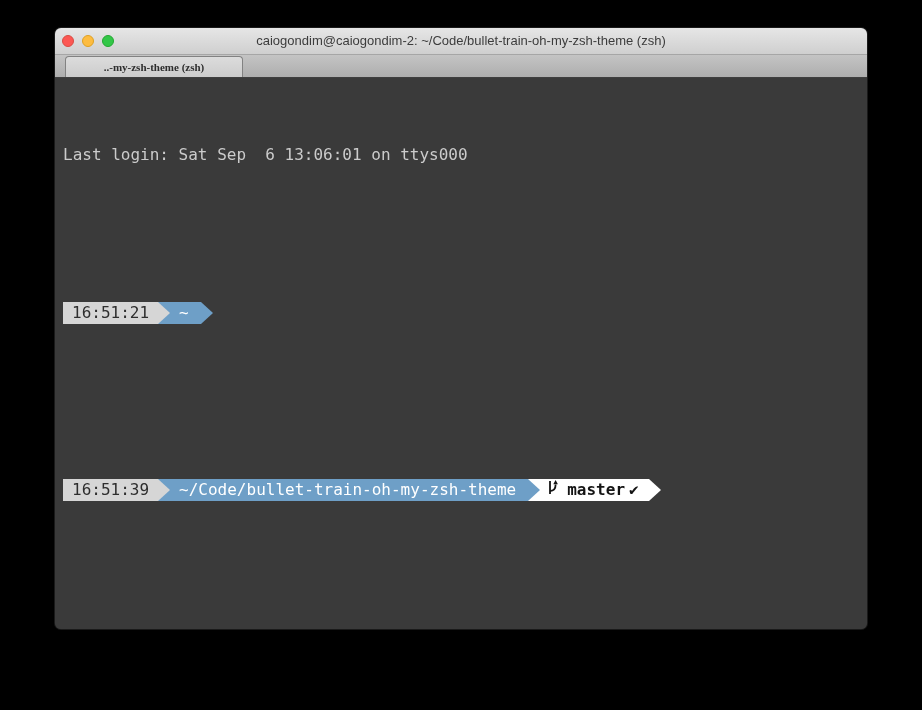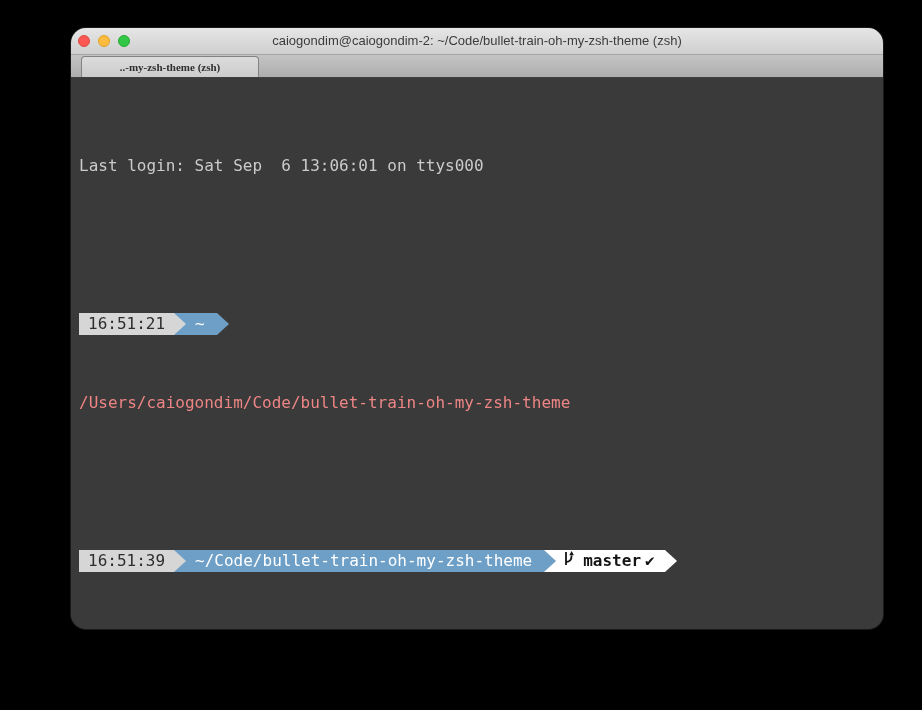--- a/index.html
+++ b/index.html
@@ -1,19 +1,19 @@
 <!DOCTYPE html>
 <html style="--terminal_bg: #3a3a3a; --foreground: #cbcbcb; --green: #99cc99; --red: #ee8585; --cyan: #6ac4c4; --prompt_time_bg: #d6d6d6; --prompt_time_text: #2e2e2e; --prompt_dir_bg: #6e9fc7; --prompt_dir_text: #ffffff; --prompt_git_bg: #ffffff; --prompt_git_text: #141414; --cursor: #8f8f8f; --traffic_red: #fc5753; --traffic_yellow: #fdbc40; --traffic_green: #33c748;"><head>
 <meta charset="utf-8">
 <style>
   html,body{margin:0;padding:0;background:#000;}
   .stage{position:relative;width:922px;height:710px;background:#000;overflow:hidden;
          font-family:"Liberation Sans",sans-serif;}
-  .window{position:absolute;left:71px;top:28px;width:812px;height:601px;
-          border-radius:15px;overflow:hidden;background:var(--terminal_bg);
+  .window{position:absolute;left:55px;top:28px;width:812px;height:601px;
+          border-radius:6px;overflow:hidden;background:var(--terminal_bg);
           box-shadow:0 0 0 1px #1a1a1a;}
   
   .titlebar{position:relative;height:26px;
             background:linear-gradient(#e6e6e6,#cfcfcf);
             border-bottom:1px solid #a6a6a6;}
   .title{position:absolute;left:0;right:0;top:0;height:26px;line-height:26px;
          text-align:center;font-size:13px;color:#3c3c3c;white-space:nowrap;}
   .lights{position:absolute;left:7px;top:7px;display:flex;gap:8px;}
   .light{width:12px;height:12px;border-radius:50%;box-sizing:border-box;}
   .light.red{background:var(--traffic_red);border:1px solid #d94c42;}
@@ -23,21 +23,21 @@
   .tabbar{position:relative;height:22px;background:linear-gradient(#c4c4c4,#aeaeae);
           border-bottom:1px solid #3f3f3f;}
   .tab{position:absolute;left:10px;bottom:0;width:176px;height:20px;
        background:linear-gradient(#dcdcdc,#cccccc);
        border:1px solid #828282;border-bottom:none;
        border-radius:4px 4px 0 0;
        display:flex;align-items:center;justify-content:center;font-family:Liberation Serif, serif;}
   .tab-label{font-size:11px;font-weight:bold;color:#2e2e2e;white-space:nowrap;}
   
   .terminal{position:relative;height:552px;background:var(--terminal_bg);
-            padding:20px 8px 0 8px;box-sizing:border-box;
+            padding:9px 8px 0 8px;box-sizing:border-box;
             font-family:"DejaVu Sans Mono","Liberation Mono",monospace;
             font-size:16px;color:var(--foreground);white-space:pre;}
   .line{height:22px;line-height:22px;}
   .green{color:var(--green);}
   .red{color:var(--red);}
   
   .prompt{display:flex;align-items:center;}
   .seg{display:flex;align-items:flex-start;height:22px;}
   .seg-time{background:var(--prompt_time_bg);color:var(--prompt_time_text);
             padding:0 9px;}
@@ -79,21 +79,20 @@
       <div class="line">Last login: Sat Sep  6 13:06:01 on ttys000</div>
       <div class="line"></div>
 
       
       <div class="line prompt">
         <span class="seg seg-time"><span class="txt">16:51:21</span></span>
         <span class="seg seg-dir"><span class="arrow from-time"></span><span class="txt">~</span></span>
         <span class="arrow from-dir"></span>
       </div>
 
-      <div class="line red">/Users/caiogondim/Code/bullet-train-oh-my-zsh-theme</div>
       <div class="line"></div>
 
       
       <div class="line prompt">
         <span class="seg seg-time"><span class="txt">16:51:39</span></span>
         <span class="seg seg-dir"><span class="arrow from-time"></span><span class="txt">~/Code/bullet-train-oh-my-zsh-theme</span></span>
         <span class="seg seg-git"><span class="arrow from-dir"></span><span class="branch-icon"><svg width="13" height="17" viewBox="0 0 13 17">
                 <path d="M4 2 V15" stroke="#141414" stroke-width="1.8" fill="none"></path>
                 <path d="M4 12 C9 12 9.6 9 9.6 5.6" stroke="#141414" stroke-width="1.8" fill="none"></path>
                 <polygon points="9.6,1 11.9,5.2 7.3,5.2" fill="#141414"></polygon>

